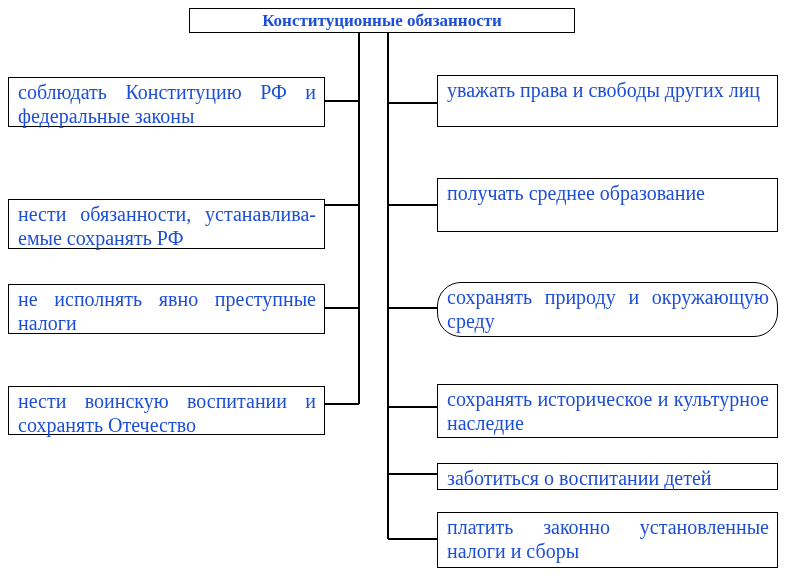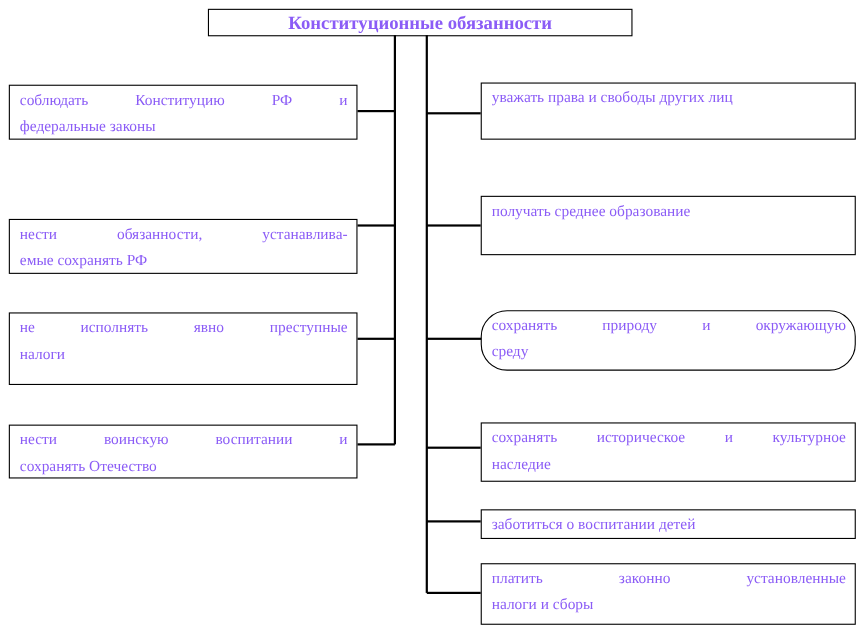--- a/index.html
+++ b/index.html
@@ -2,42 +2,42 @@
 <html><head>
 <meta charset="utf-8">
 <style>
   html, body { margin: 0; padding: 0; background: #ffffff; }
   .canvas {
     position: relative;
     width: 788px;
     height: 579px;
     background: #ffffff;
     font-family: "Liberation Serif", serif;
-    color: #8b5cf6;
+    color: #1d4ed8;
     overflow: hidden;
   }
   .titlebox {
     position: absolute;
     box-sizing: border-box;
     border: 1.6px solid #000000;
     background: #ffffff;
     display: flex;
     align-items: center;
     justify-content: center;
     font-weight: bold;
     font-size: 17px;
     line-height: 21px;
   }
   .box {
     position: absolute;
     box-sizing: border-box;
     border: 1.5px solid #000000;
     background: #ffffff;
     padding: 2px 8px 0 9px;
-    font-size: 14px;
+    font-size: 20px;
     line-height: 24px;
   }
   .ln { text-align: left; }
   .ln.j { text-align: justify; text-align-last: justify; }
   .vline, .hline { position: absolute; background: #000000; }
   .vline { width: 1.5px; }
   .hline { height: 1.5px; }
 </style>
 </head>
 <body>
@@ -66,21 +66,21 @@
   <div class="box" style="left:8px; top:77px; width:317px; height:50px;">
     <div class="ln j">соблюдать Конституцию РФ и</div>
     <div class="ln">федеральные законы</div>
   </div>
 
   <div class="box" style="left:8px; top:179px; width:317px; height:50px;margin-top:20px;">
     <div class="ln j">нести обязанности, устанавлива-</div>
     <div class="ln">емые сохранять РФ</div>
   </div>
 
-  <div class="box" style="left:8px; top:284px; width:317px; height:66px;">
+  <div class="box" style="left:8px; top:284px; width:317px; height:50px;">
     <div class="ln j">не исполнять явно преступные</div>
     <div class="ln">налоги</div>
   </div>
 
   <div class="box" style="left:8px; top:386px; width:317px; height:49px;">
     <div class="ln j">нести воинскую воспитании и</div>
     <div class="ln">сохранять Отечество</div>
   </div>
 
   <div class="box" style="left:437px; top:75px; width:341px; height:52px;">

